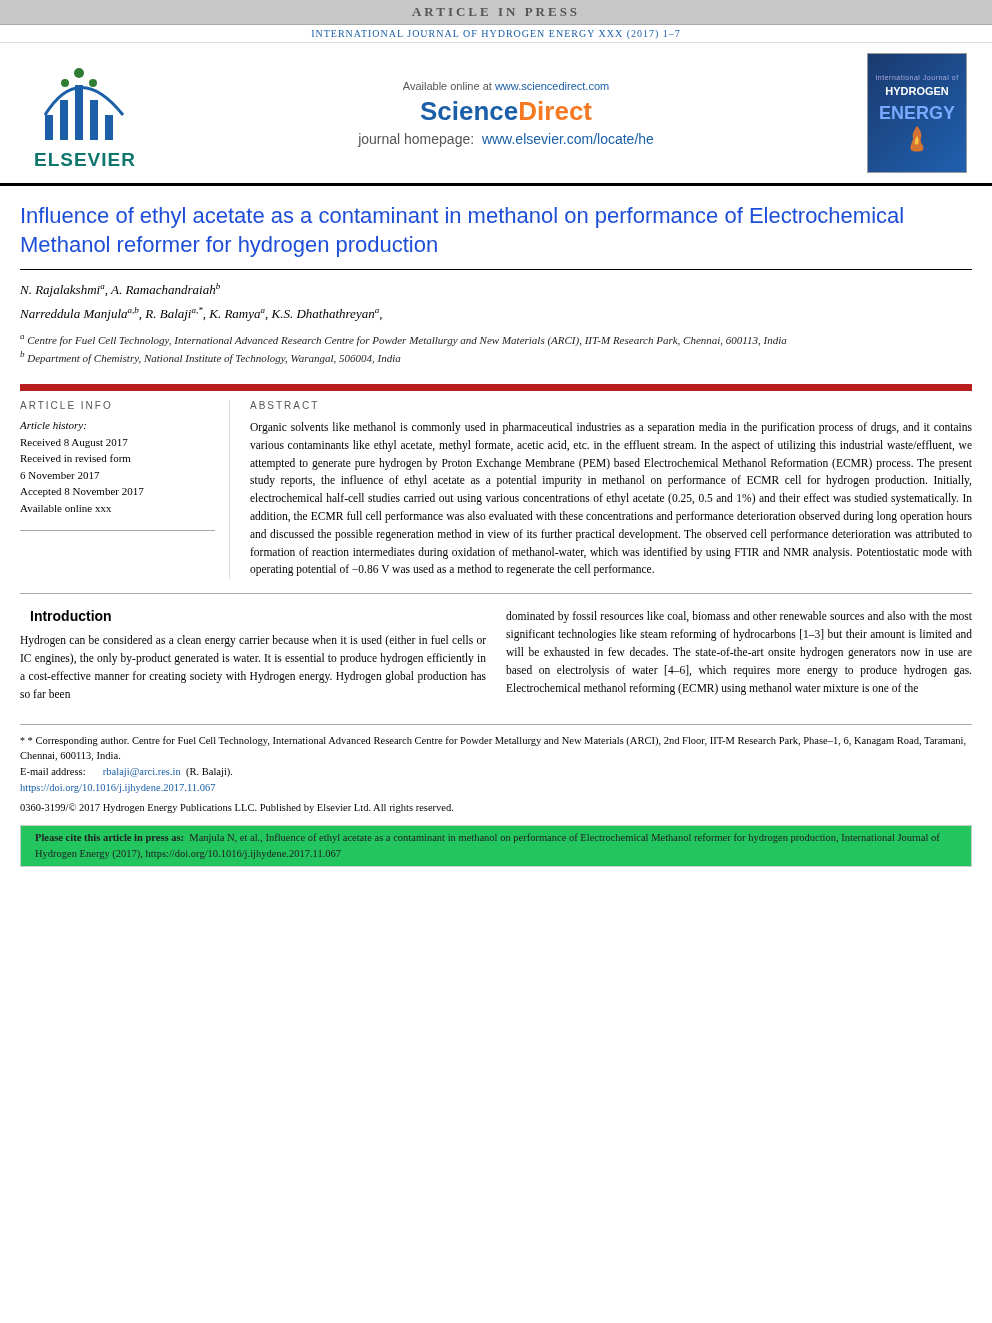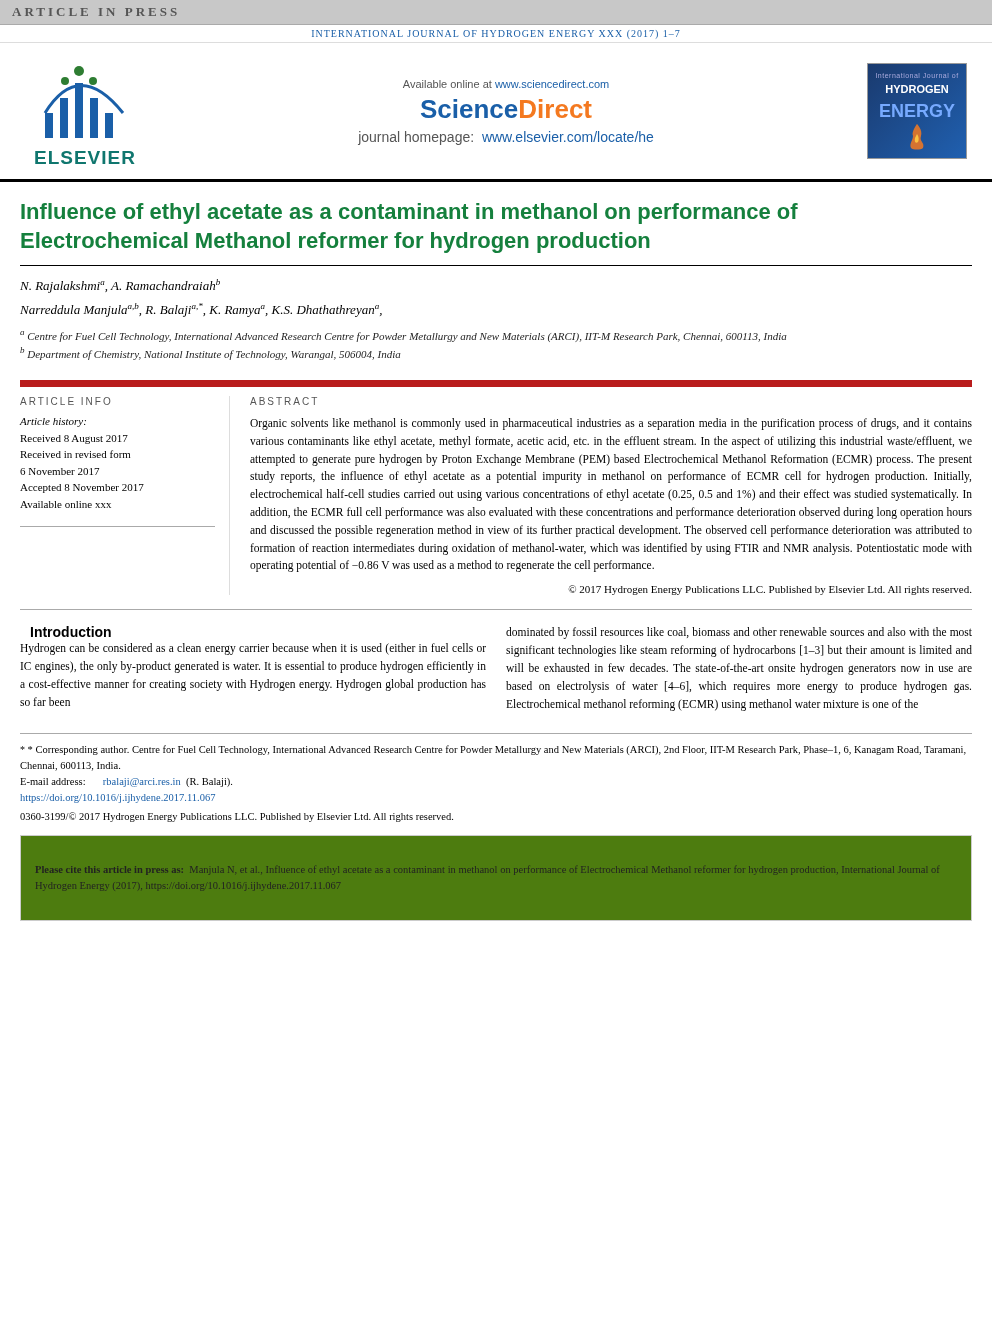--- a/index.html
+++ b/index.html
@@ -6,20 +6,21 @@
     body {
       font-family: "Times New Roman", Times, serif;
       background: #fff;
       width: 992px;
       min-height: 1323px;
       font-size: 13px;
       color: #000;
     }
     .article-in-press-banner {
       background: #c8c8c8;
+      text-align: center;
       padding: 4px 12px;
       font-size: 13px;
       font-weight: bold;
       letter-spacing: 3px;
       color: #555;
       border-bottom: 1px solid #aaa;
     }
     .journal-header-bar {
       background: #fff;
       text-align: center;
@@ -83,21 +84,21 @@
     .right-logo-area {
       min-width: 110px;
       display: flex;
       align-items: center;
       justify-content: center;
     }
     .hydrogen-energy-badge {
       background: linear-gradient(135deg, #1a3a6e 0%, #2060b0 100%);
       color: #fff;
       width: 100px;
-      height: 96px;
+      height: 120px;
       display: flex;
       flex-direction: column;
       align-items: center;
       justify-content: center;
       font-family: Arial, sans-serif;
       font-size: 9px;
       text-align: center;
       padding: 6px;
       border: 1px solid #999;
     }
@@ -106,24 +107,24 @@
     .hydrogen-energy-badge .energy-word { font-size: 18px; font-weight: bold; color: #7af; }
     .article-main {
       padding: 0 20px;
     }
     .article-title-section {
       padding: 16px 0 10px 0;
       border-bottom: 1px solid #000;
     }
     .article-title {
       font-size: 22px;
-      font-weight: bold;
+      font-weight: normal;
       font-family: Arial, sans-serif;
       line-height: 1.3;
-      color: #15803d;
+      color: #1d4ed8;
     }
     .authors-section {
       padding: 10px 0 8px 0;
       font-style: italic;
       font-size: 13px;
     }
     .authors-line {
       margin-bottom: 4px;
       line-height: 1.5;
     }
@@ -210,20 +211,21 @@
     .intro-left {
       flex: 1;
     }
     .intro-right {
       flex: 1;
     }
     .intro-heading {
       font-size: 14px;
       font-weight: bold;
       font-family: Arial, sans-serif;
+      margin-bottom: 8px;
       padding-left: 10px;
     }
     .intro-text {
       font-size: 11.5px;
       line-height: 1.55;
       text-align: justify;
     }
     .footnote-section {
       border-top: 1px solid #aaa;
       margin-top: 20px;
@@ -232,23 +234,23 @@
       line-height: 1.5;
     }
     .footnote-star { font-size: 10px; }
     .footnote-link { color: #1a5fa8; text-decoration: none; margin-left: 12px; }
     .doi-link { color: #1a5fa8; text-decoration: none; }
     .rights-reserved {
       font-size: 10.5px;
       margin-top: 4px;
     }
     .cite-box {
-      background: #4d7c0f;
+      background: #22c55e;
       border: 1px solid #ccc;
-      padding: 26px 14px;
+      padding: 4px 14px;
       font-size: 10.5px;
       line-height: 1.5;
       margin-top: 10px;
       color: #222;
     }
     .cite-box-label { font-weight: bold; }
   </style>
 </head>
 <body>
 
@@ -346,21 +348,20 @@
         <div class="history-item">Available online xxx</div>
       </div>
 
       <hr class="divider-line">
 
     </div>
 
     <div class="abstract-col">
       <div class="section-label">ABSTRACT</div>
       <div class="abstract-text">Organic solvents like methanol is commonly used in pharmaceutical industries as a separation media in the purification process of drugs, and it contains various contaminants like ethyl acetate, methyl formate, acetic acid, etc. in the effluent stream. In the aspect of utilizing this industrial waste/effluent, we attempted to generate pure hydrogen by Proton Exchange Membrane (PEM) based Electrochemical Methanol Reformation (ECMR) process. The present study reports, the influence of ethyl acetate as a potential impurity in methanol on performance of ECMR cell for hydrogen production. Initially, electrochemical half-cell studies carried out using various concentrations of ethyl acetate (0.25, 0.5 and 1%) and their effect was studied systematically. In addition, the ECMR full cell performance was also evaluated with these concentrations and performance deterioration observed during long operation hours and discussed the possible regeneration method in view of its further practical development. The observed cell performance deterioration was attributed to formation of reaction intermediates during oxidation of methanol-water, which was identified by using FTIR and NMR analysis. Potentiostatic mode with operating potential of −0.86 V was used as a method to regenerate the cell performance.</div>
-      <div class="abstract-copyright">© 2017 Hydrogen Energy Publications LLC. Published by Elsevier Ltd. All rights reserved.</div>
     </div>
   </div>
 
   <hr class="divider-line">
 
   <div class="intro-section">
     <div class="intro-left">
       <div class="intro-heading">Introduction</div>
       <div class="intro-text">Hydrogen can be considered as a clean energy carrier because when it is used (either in fuel cells or IC engines), the only by-product generated is water. It is essential to produce hydrogen efficiently in a cost-effective manner for creating society with Hydrogen energy. Hydrogen global production has so far been</div>
     </div>

